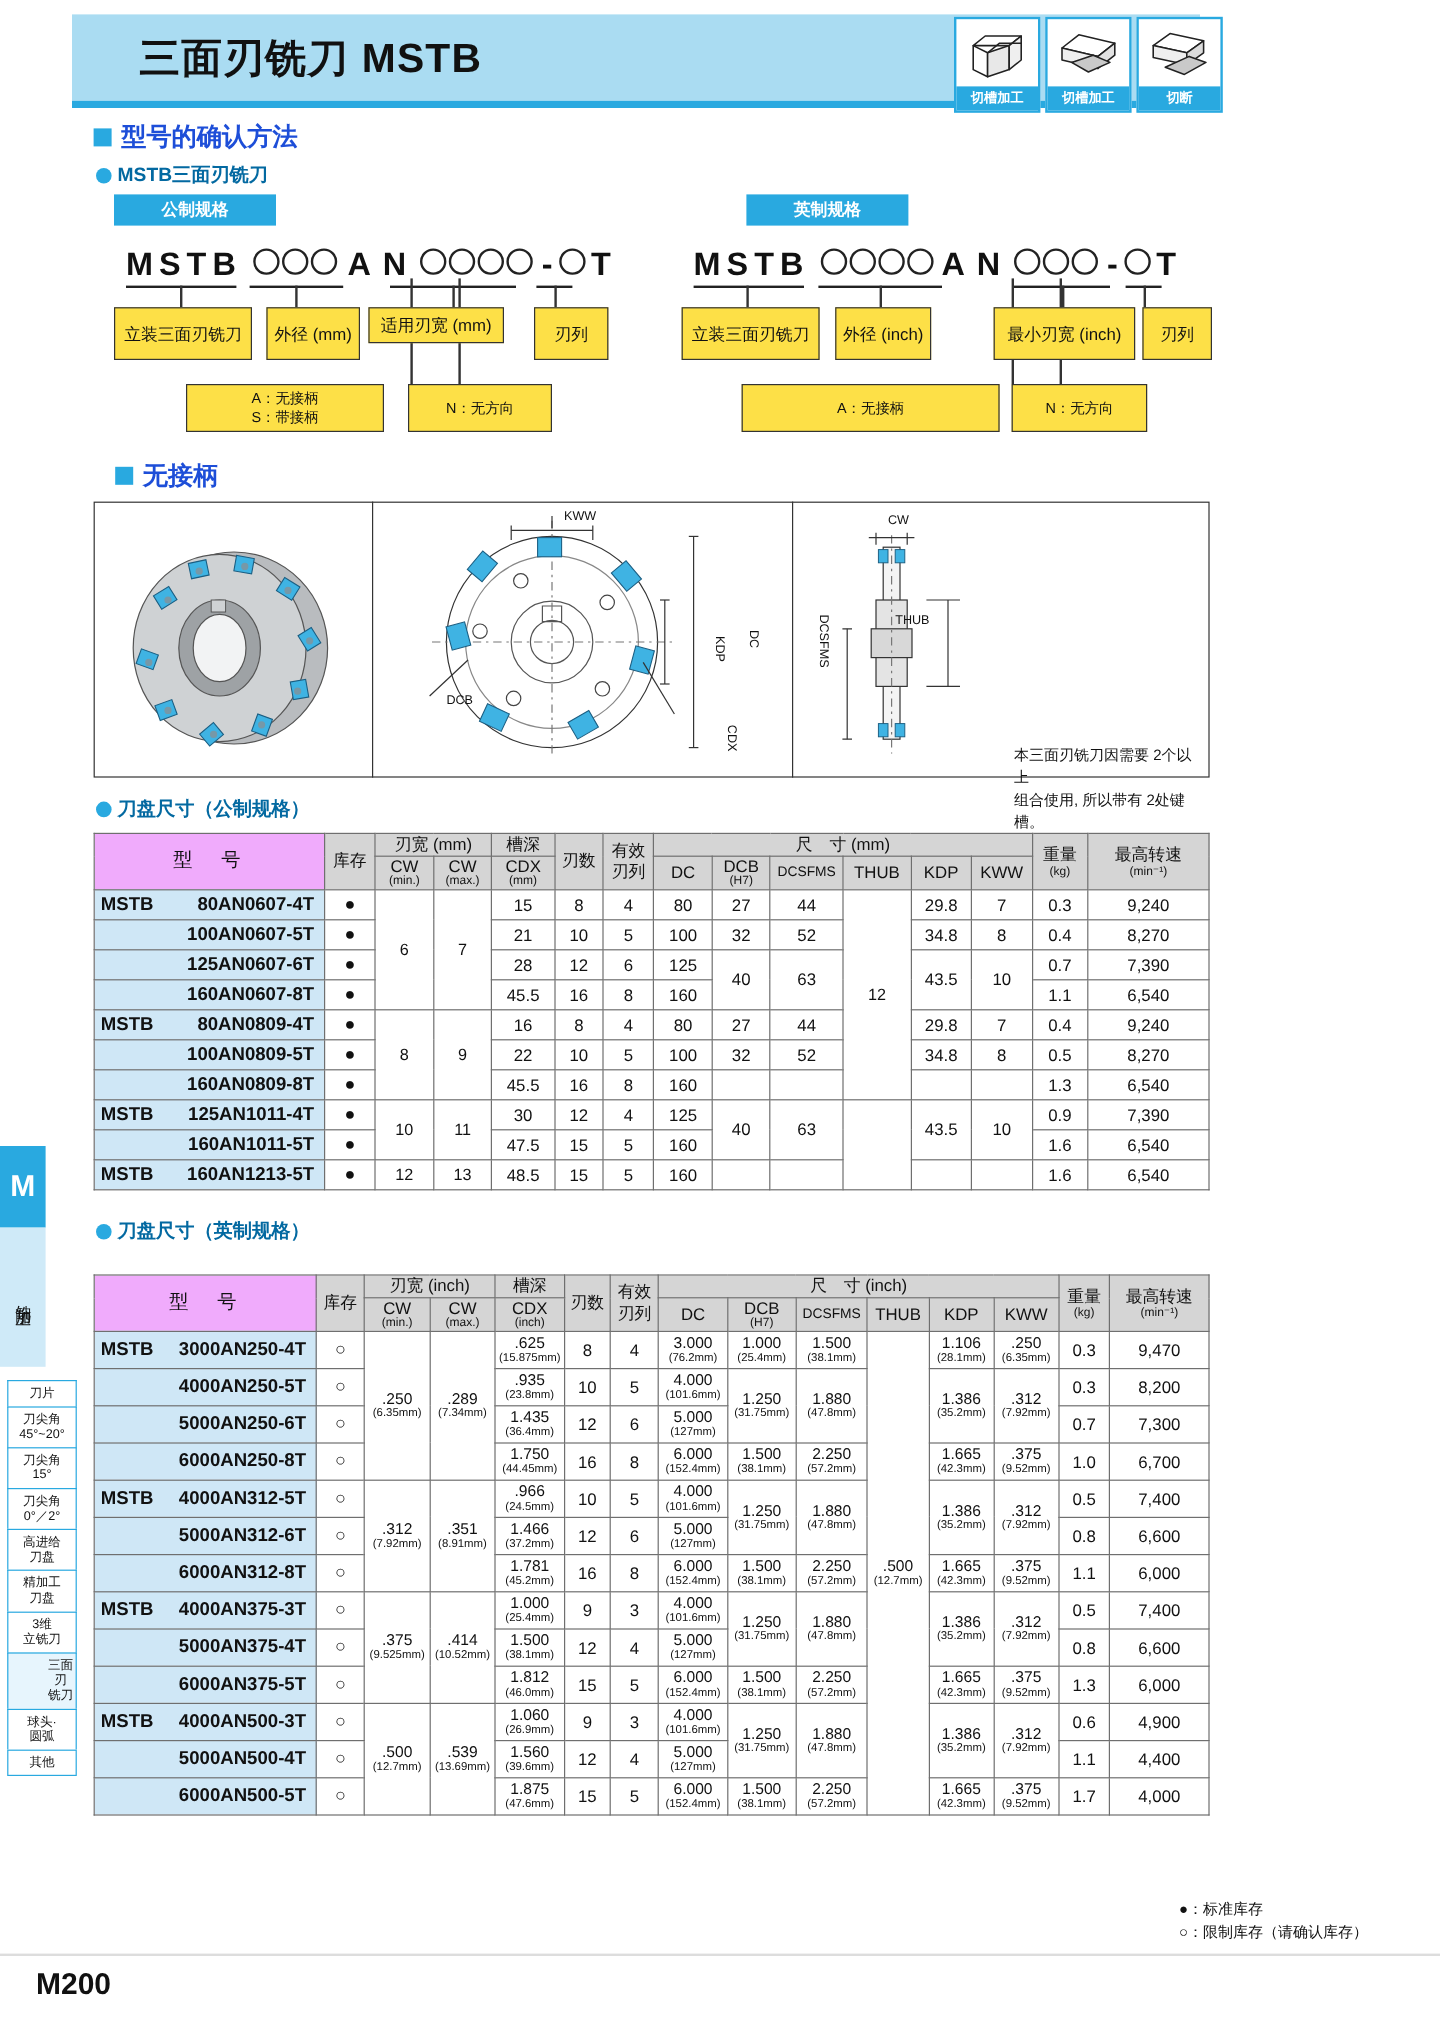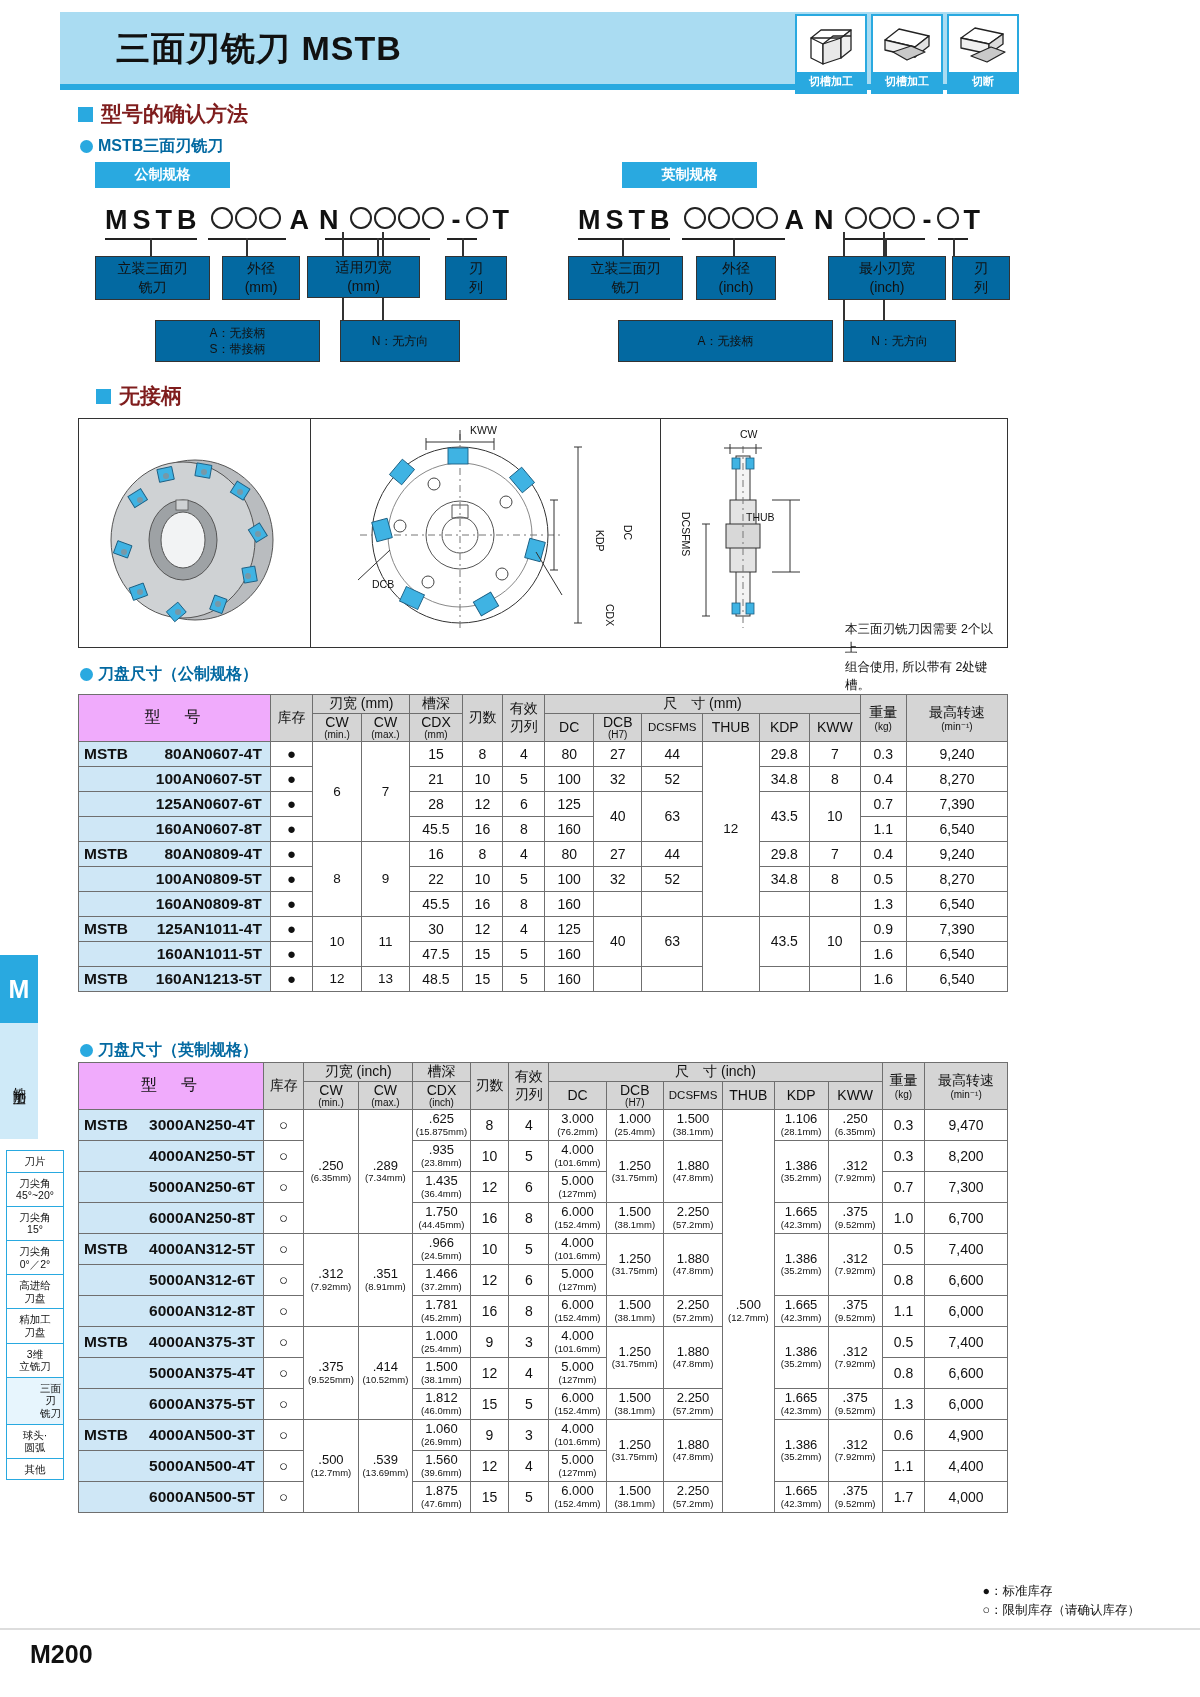--- a/index.html
+++ b/index.html
@@ -34,44 +34,44 @@
     display:flex; flex-direction:column; align-items:center;
   }
   .badge .pic { flex:1; display:flex; align-items:center; justify-content:center; width:100%; }
   .badge .cap {
     width:100%; background:#29a9e0; color:#fff; font-size:11px;
     text-align:center; padding:2px 0 3px; font-weight:bold;
   }
 
   
   .sec-h {
-    position:absolute; font-size:21px; font-weight:bold; color:#7f1d1d;
+    position:absolute; font-size:21px; font-weight:bold; color:#1d4ed8;
     display:flex; align-items:center; gap:8px;
   }
   .sq { width:15px; height:15px; background:#29a9e0; display:inline-block; }
   .sub-h {
     position:absolute; font-size:16px; font-weight:bold; color:#0369a1;
     display:flex; align-items:center; gap:5px;
   }
   .dot { width:13px; height:13px; border-radius:50%; background:#29a9e0; display:inline-block; }
 
   
   .spec-tag {
     position:absolute; background:#29a9e0; color:#fff; font-weight:bold;
     font-size:14px; text-align:center; padding:4px 0; width:135px;
   }
   .code-row { position:absolute; display:flex; align-items:center; font-size:27px; font-weight:bold; }
   .code-row .o {
     width:22px; height:22px; border:2px solid #222; border-radius:50%;
     display:inline-block; margin:0 1px;
   }
   .cbox {
-    position:absolute; border:1px solid #333; background:#0369a1;
+    position:absolute; border:1px solid #333; background:#fde047;
     display:flex; align-items:center; justify-content:center;
-    font-size:14px; text-align:center; line-height:1.35; padding:20px;
+    font-size:14px; text-align:center; line-height:1.35; padding:2px;
   }
   .cbox.small { font-size:12px; }
   .lead { position:absolute; background:#333; }
   .uline { position:absolute; height:2px; background:#222; }
 
   
   .panel { position:absolute; border:1px solid #333; background:#fff; }
   .vdiv { position:absolute; width:1px; background:#333; }
   .note-cn {
     position:absolute; font-size:12.5px; line-height:1.5; text-align:left; color:#111;
@@ -590,21 +590,21 @@
       <td></td>
       <td></td>
       <td></td>
       <td></td>
       <td class="numc">1.6</td>
       <td class="numc">6,540</td>
     </tr>
   </tbody>
 </table>
 
-<div class="sub-h" style="left:80px; top:1040px;">
+<div class="sub-h" style="left:80px; top:1016px;">
   <span class="dot"></span>
   <span>刀盘尺寸（英制规格）</span>
 </div>
 
 <table class="spec" style="left:78px; top:1062px; width:930px;">
   <thead>
     <tr>
       <th class="nameh" rowspan="2" style="width:190px;">型　号</th>
       <th rowspan="2" style="width:42px;">库存</th>
       <th colspan="2" style="width:110px;">刃宽 (inch)</th>

